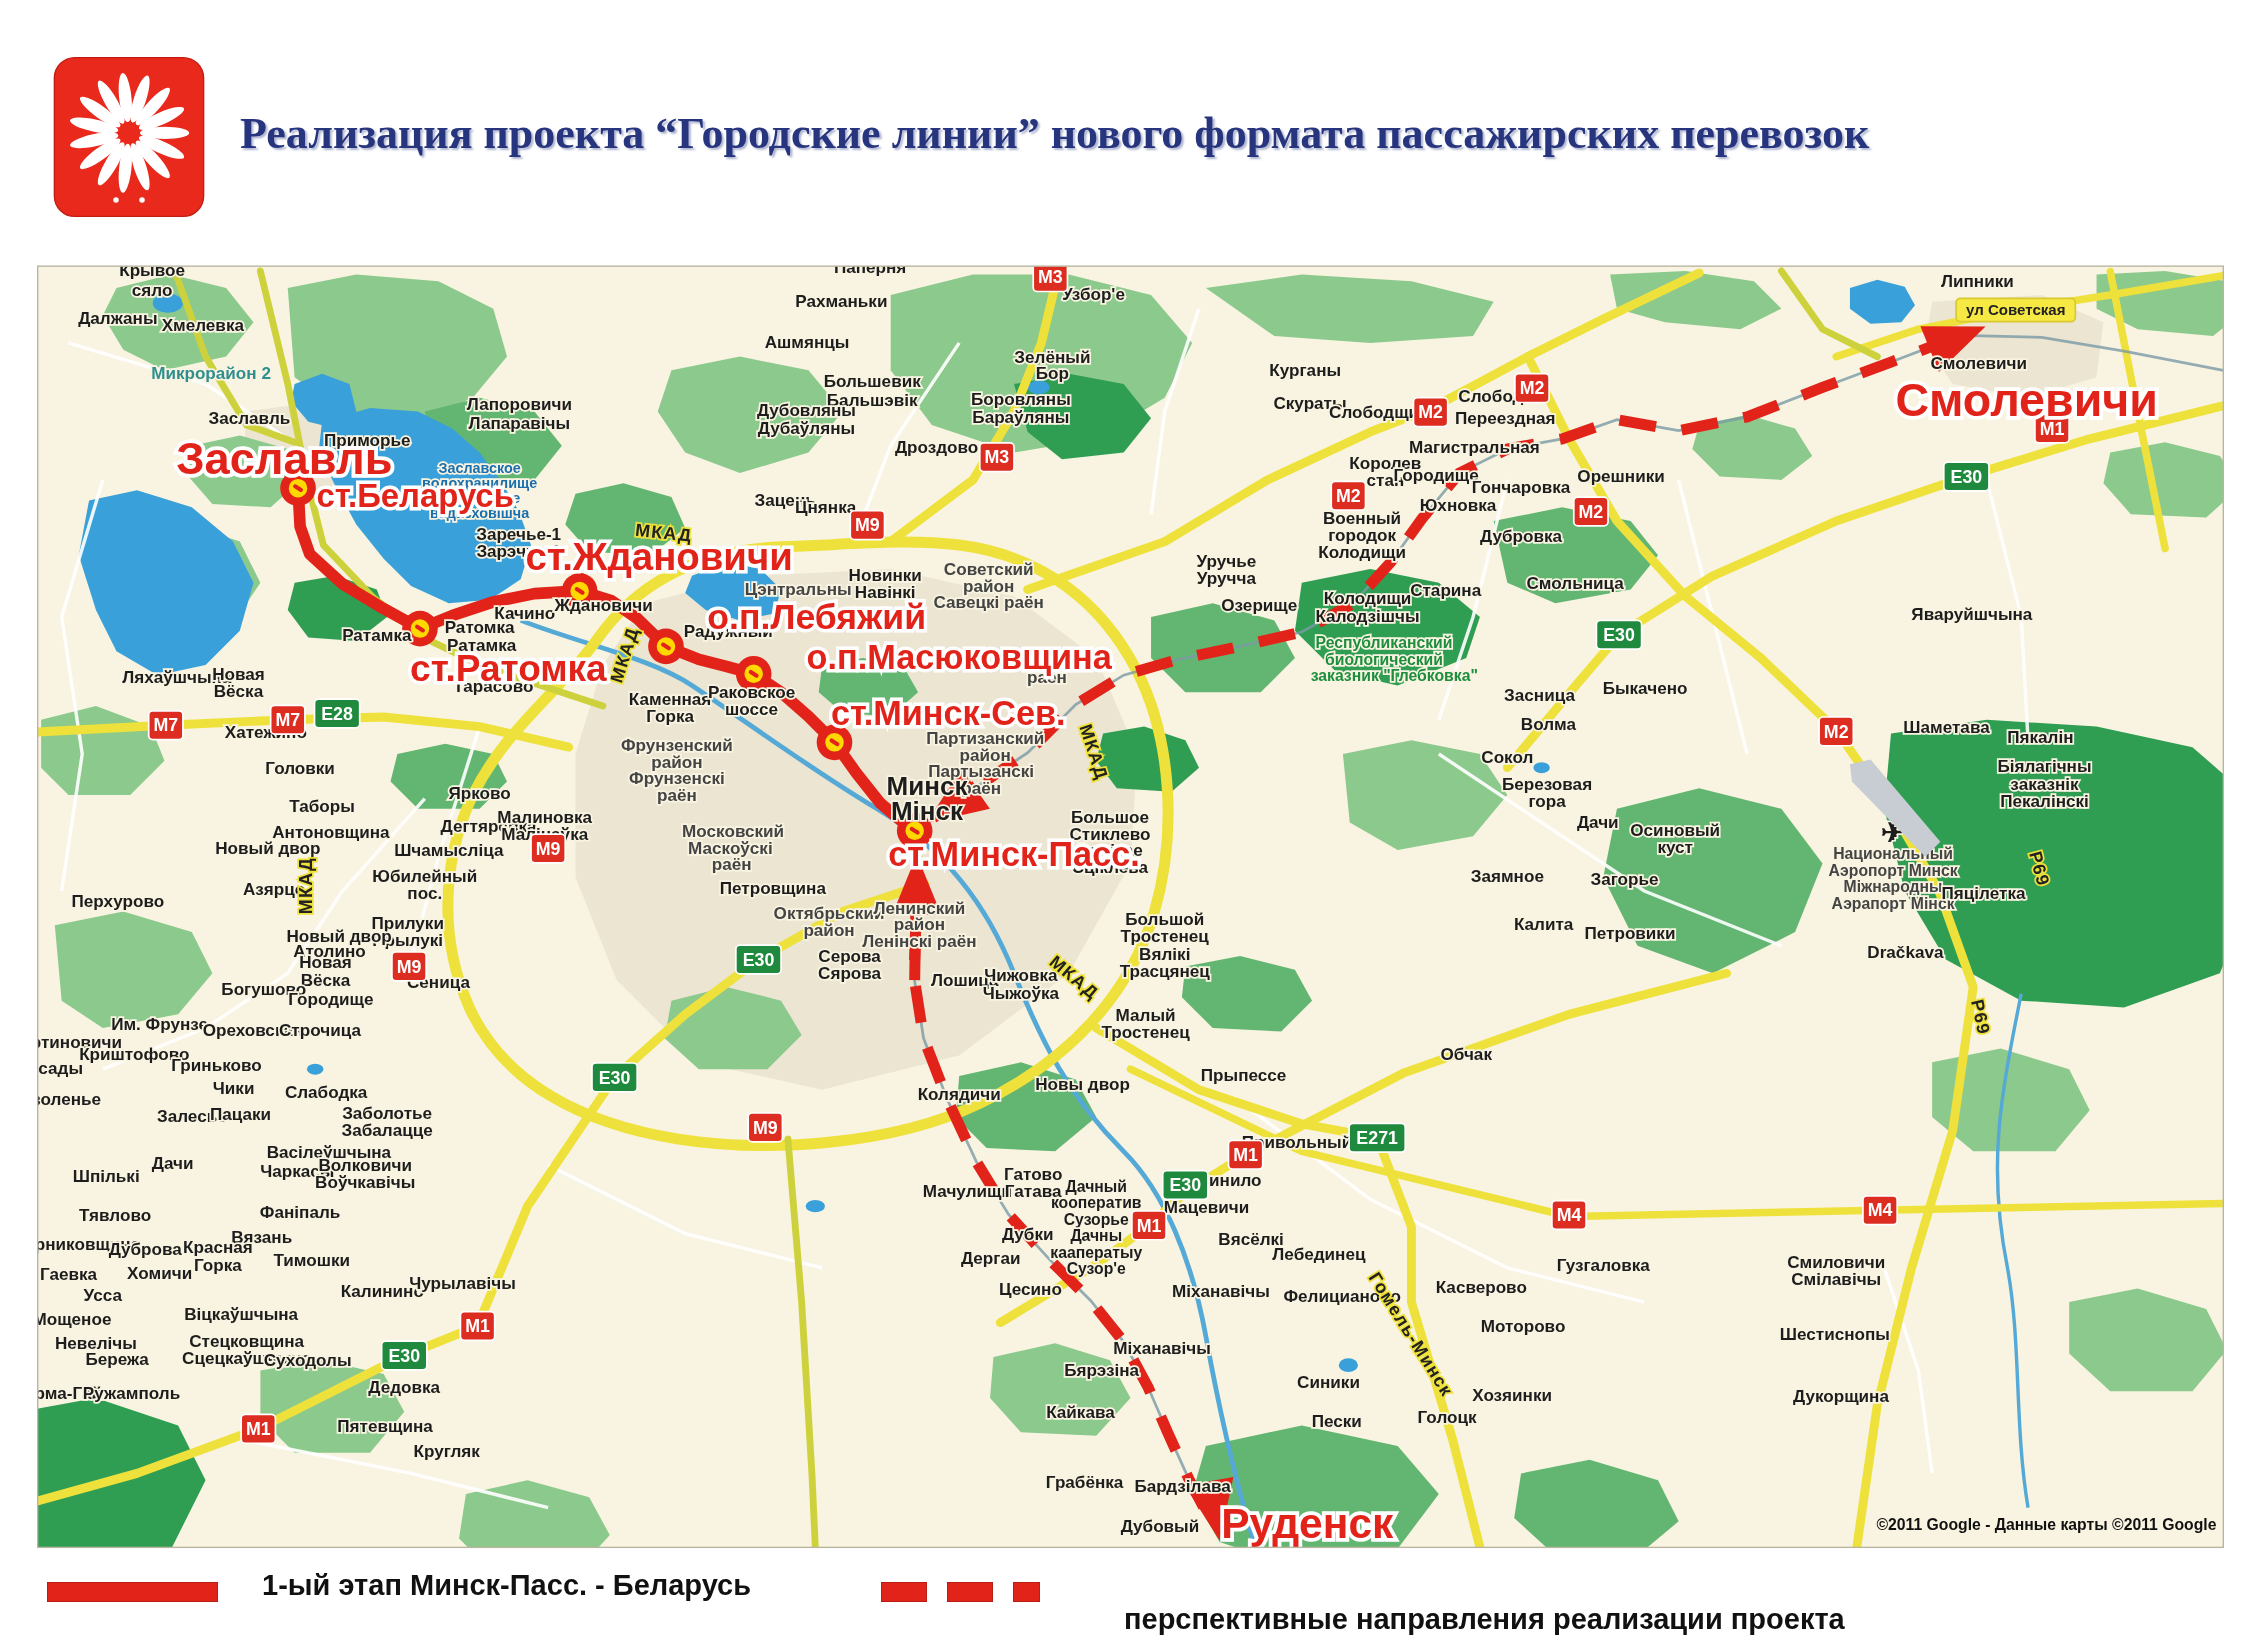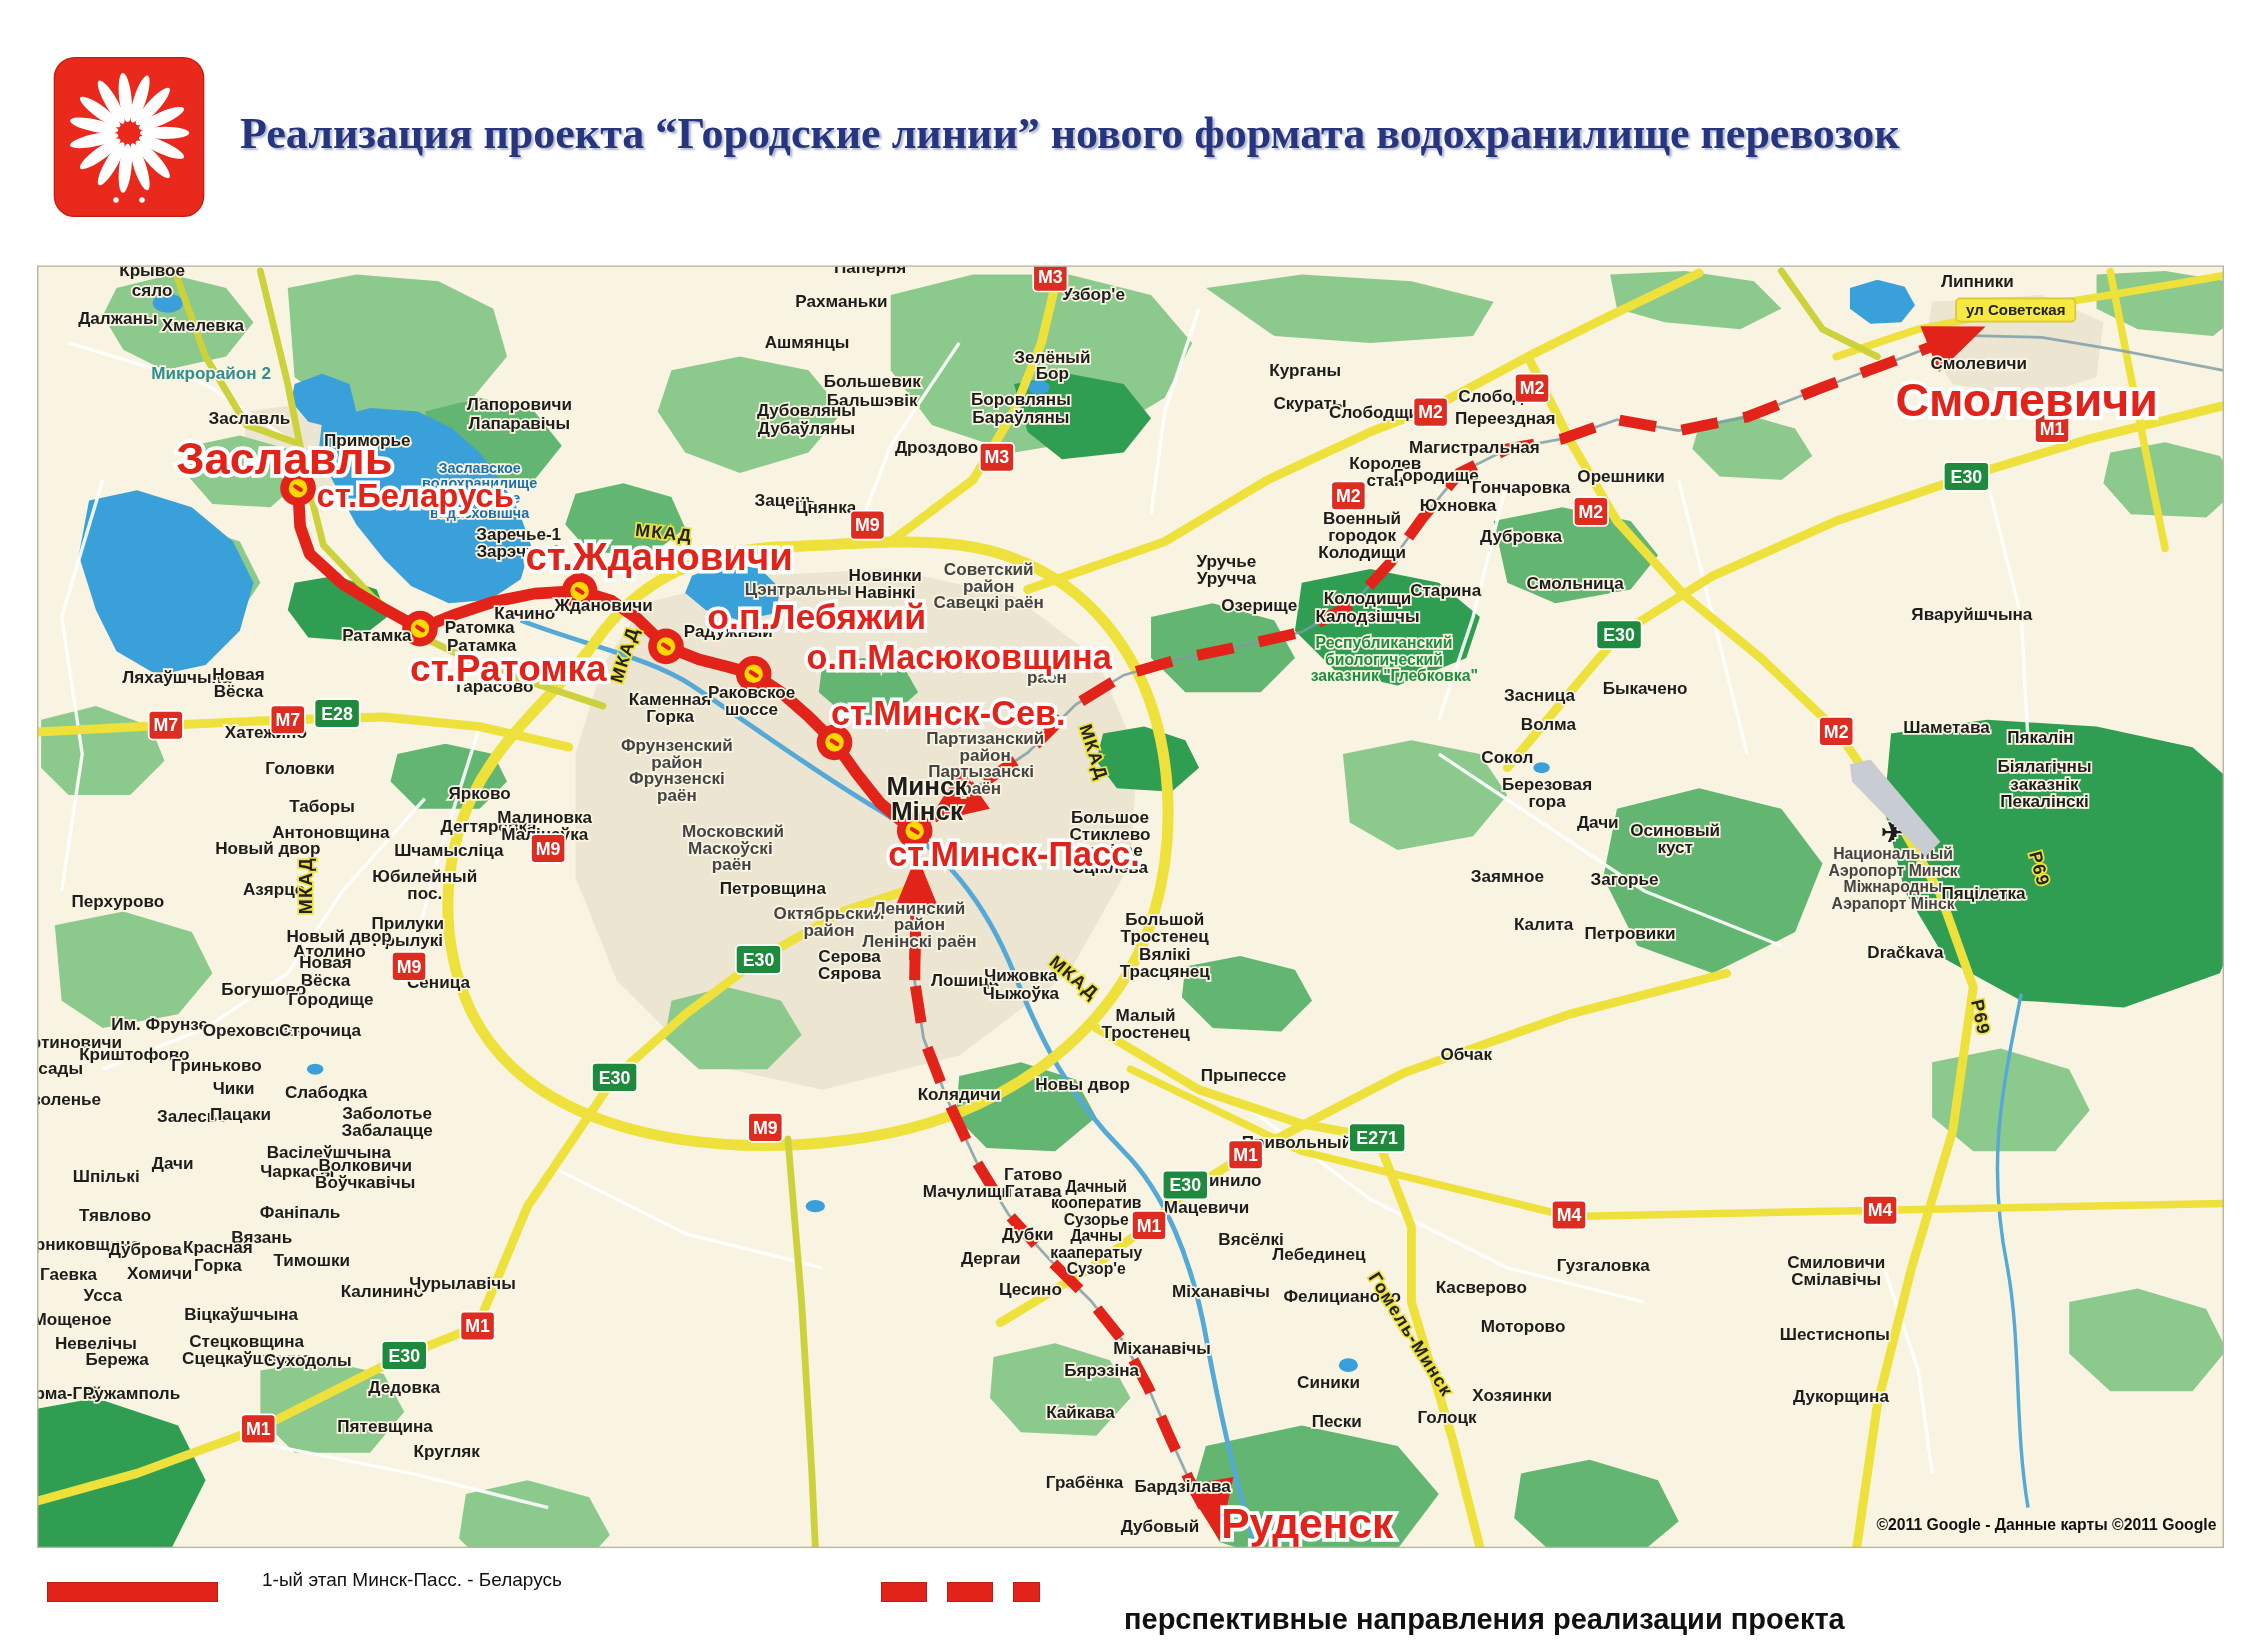--- a/index.html
+++ b/index.html
@@ -5,21 +5,21 @@
   html,body{margin:0;padding:0;background:#fff;}
   .page{position:relative;width:2261px;height:1645px;background:#ffffff;overflow:hidden;
         font-family:"Liberation Sans",sans-serif;}
   .logo-box{position:absolute;left:53px;top:56px;width:152px;height:162px;}
   .title{position:absolute;left:240px;top:108px;width:1987px;
          font-family:"Liberation Serif",serif;font-weight:bold;font-size:44px;color:#27357e;
          text-shadow:2.1px 2.1px 2.1px rgba(110,120,170,.55);white-space:nowrap;}
   .mapsvg{position:absolute;left:0;top:0;}
   .legend{position:absolute;left:0;top:1561px;width:2261px;height:75px;background:#fff;}
   .leg-solid{position:absolute;left:47px;top:20.6px;width:169px;height:18px;background:#e2231a;border:0.7px solid #b71f15;}
-  .leg-label-1{position:absolute;left:262px;top:8.2px;font-size:19px;color:#111;font-weight:normal;}
+  .leg-label-1{position:absolute;left:262px;top:8.2px;font-size:29px;color:#111;font-weight:bold;}
   .leg-dash{position:absolute;top:20.6px;height:18px;background:#e2231a;border:0.7px solid #b71f15;}
   .leg-label-2{position:absolute;left:1124px;top:8.2px;font-size:29px;color:#111;font-weight:bold;margin-top:34px;}
   text{font-family:"Liberation Sans",sans-serif;}
 </style>
 </head>
 <body>
 
 <div class="page">
 
   <div class="logo-box">
@@ -42,21 +42,21 @@
             <ellipse cx="52" cy="0" rx="36" ry="9" fill="#ffffff" transform="rotate(288)"></ellipse>
             <ellipse cx="52" cy="0" rx="36" ry="9" fill="#ffffff" transform="rotate(312)"></ellipse>
             <ellipse cx="52" cy="0" rx="36" ry="9" fill="#ffffff" transform="rotate(336)"></ellipse>
           </g>
       </g>
       <circle cx="92" cy="210" r="4" fill="#fff"></circle>
       <circle cx="130" cy="210" r="4" fill="#fff"></circle>
     </svg>
   </div>
 
-  <div class="title">Реализация проекта “Городские линии” нового формата водохранилище перевозок</div>
+  <div class="title">Реализация проекта “Городские линии” нового формата пассажирских перевозок</div>
 
   <svg class="mapsvg" id="mapsvg" width="2261" height="1645" viewBox="0 0 3300 2400">
     <defs>
       <clipPath id="mapclip">
           <rect x="55" y="388" width="3190" height="1870"></rect>
         </clipPath>
     </defs>
 
     <g clip-path="url(#mapclip)">
 

